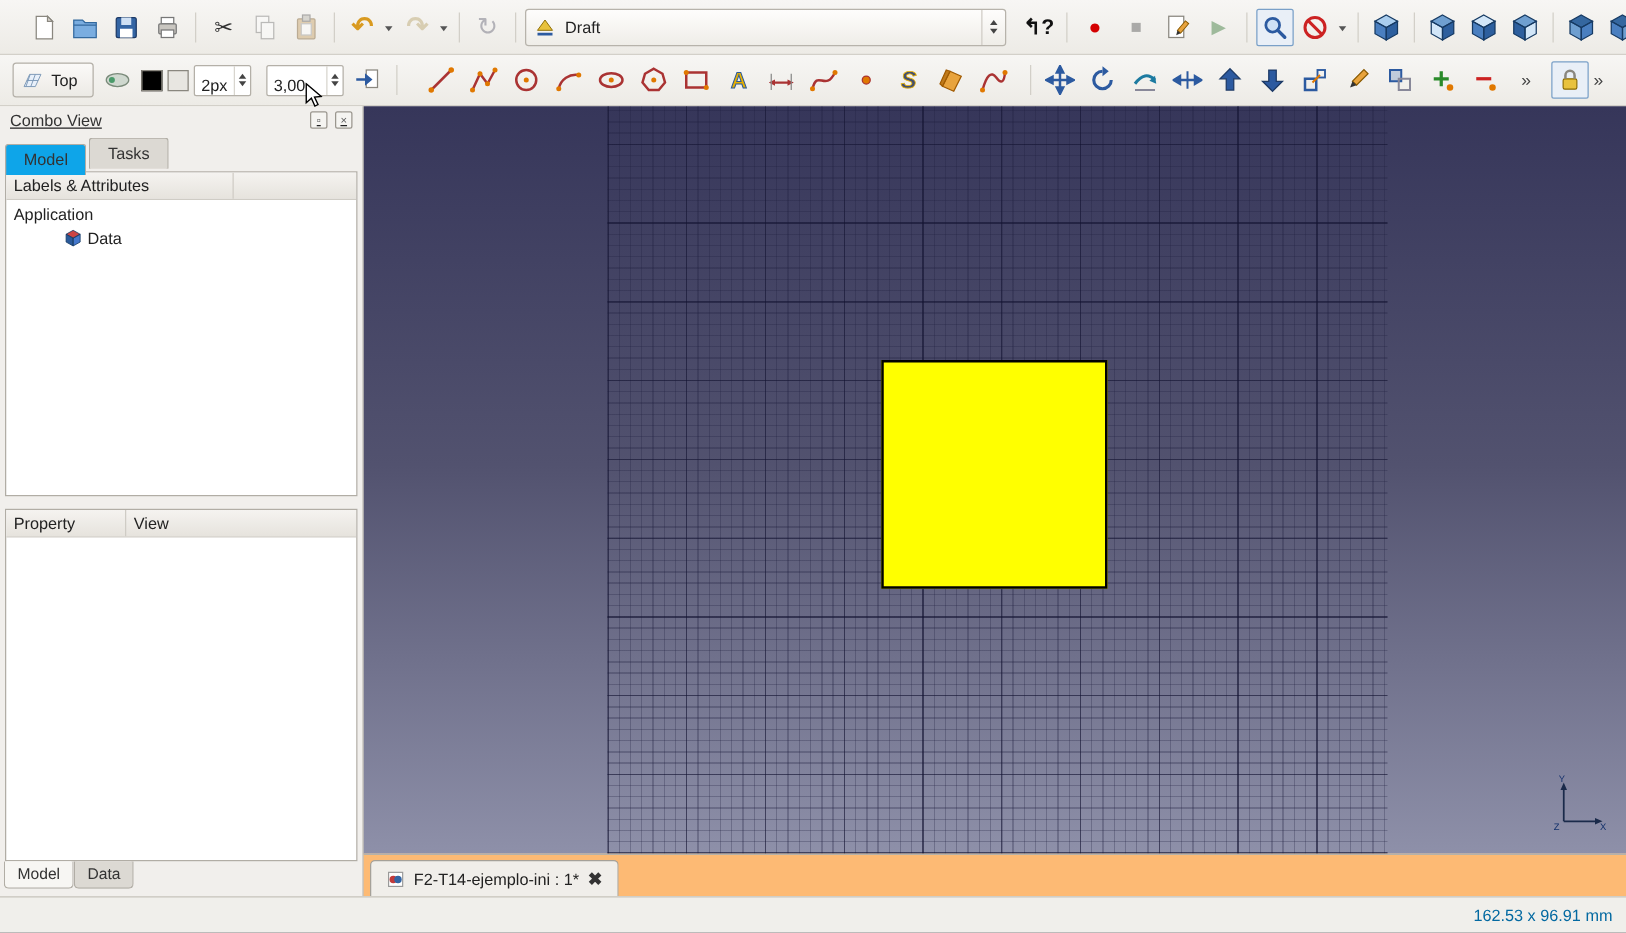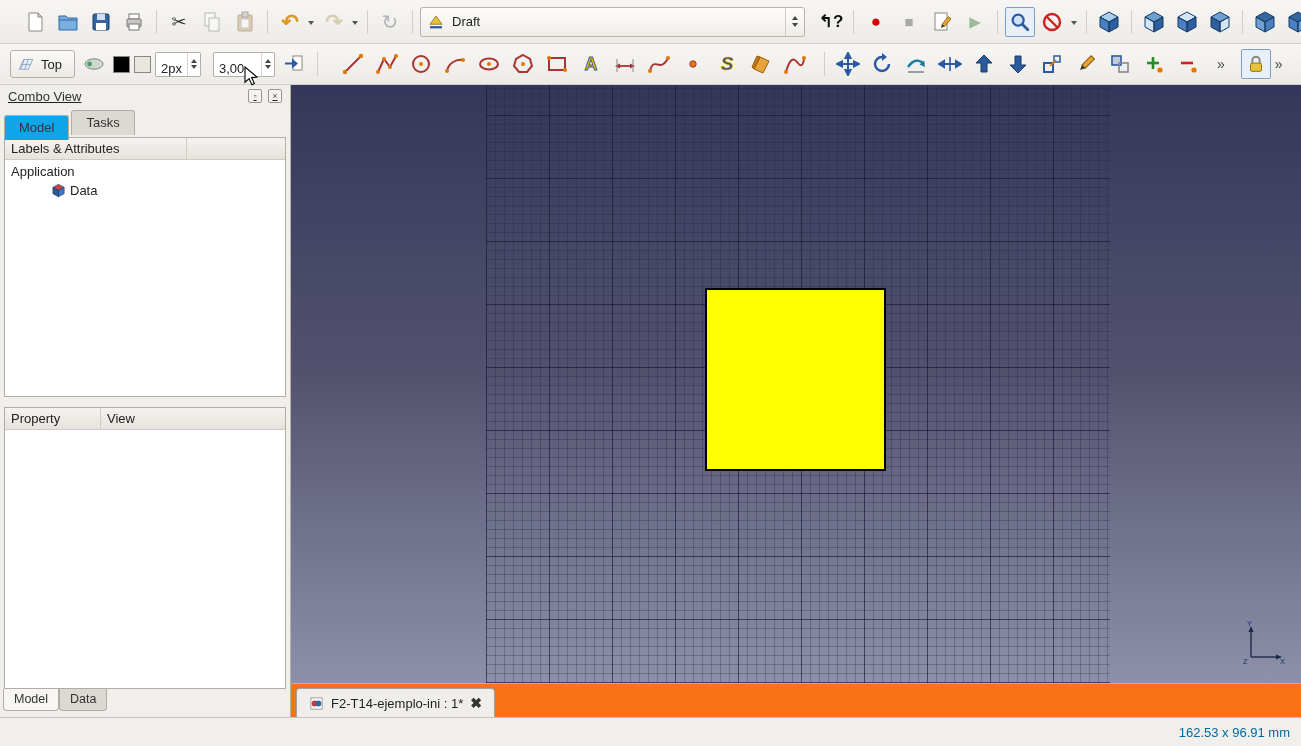--- a/index.html
+++ b/index.html
@@ -66,21 +66,21 @@
      background-image:
        repeating-linear-gradient(0deg, rgba(18,18,48,.50) 0 1px, transparent 1px 63px),
        repeating-linear-gradient(90deg, rgba(18,18,48,.50) 0 1px, transparent 1px 63px),
        repeating-linear-gradient(0deg, rgba(30,30,62,.28) 0 1px, transparent 1px 9px),
        repeating-linear-gradient(90deg, rgba(30,30,62,.28) 0 1px, transparent 1px 9px);}
   .draft-rect{position:absolute;left:414px;top:203px;width:181px;height:183px;
      background:#ffff00;border:2px solid #000;}
   .axis{position:absolute;right:14px;bottom:18px;}
 
   
-  .mdi{position:absolute;left:291px;top:683px;width:1010px;height:34px;background:#f97316;
+  .mdi{position:absolute;left:291px;top:683px;width:1010px;height:34px;background:#fdba74;
      border-top:1px solid #b5b2aa;display:flex;align-items:flex-end;padding-left:5px;}
   .mdi-tab{display:flex;align-items:center;gap:7px;height:29px;padding:0 12px;background:#f0eeea;
      border:1px solid #a5a199;border-bottom:none;border-radius:4px 4px 0 0;}
   .mdi-close{font-weight:bold;font-size:14px;color:#333;}
 
   
   .status{position:absolute;left:0;bottom:0;width:1301px;height:29px;background:#f0efeb;
      border-top:1px solid #c6c3bc;display:flex;align-items:center;justify-content:flex-end;
      padding-right:11px;color:#0369a1;}
 

